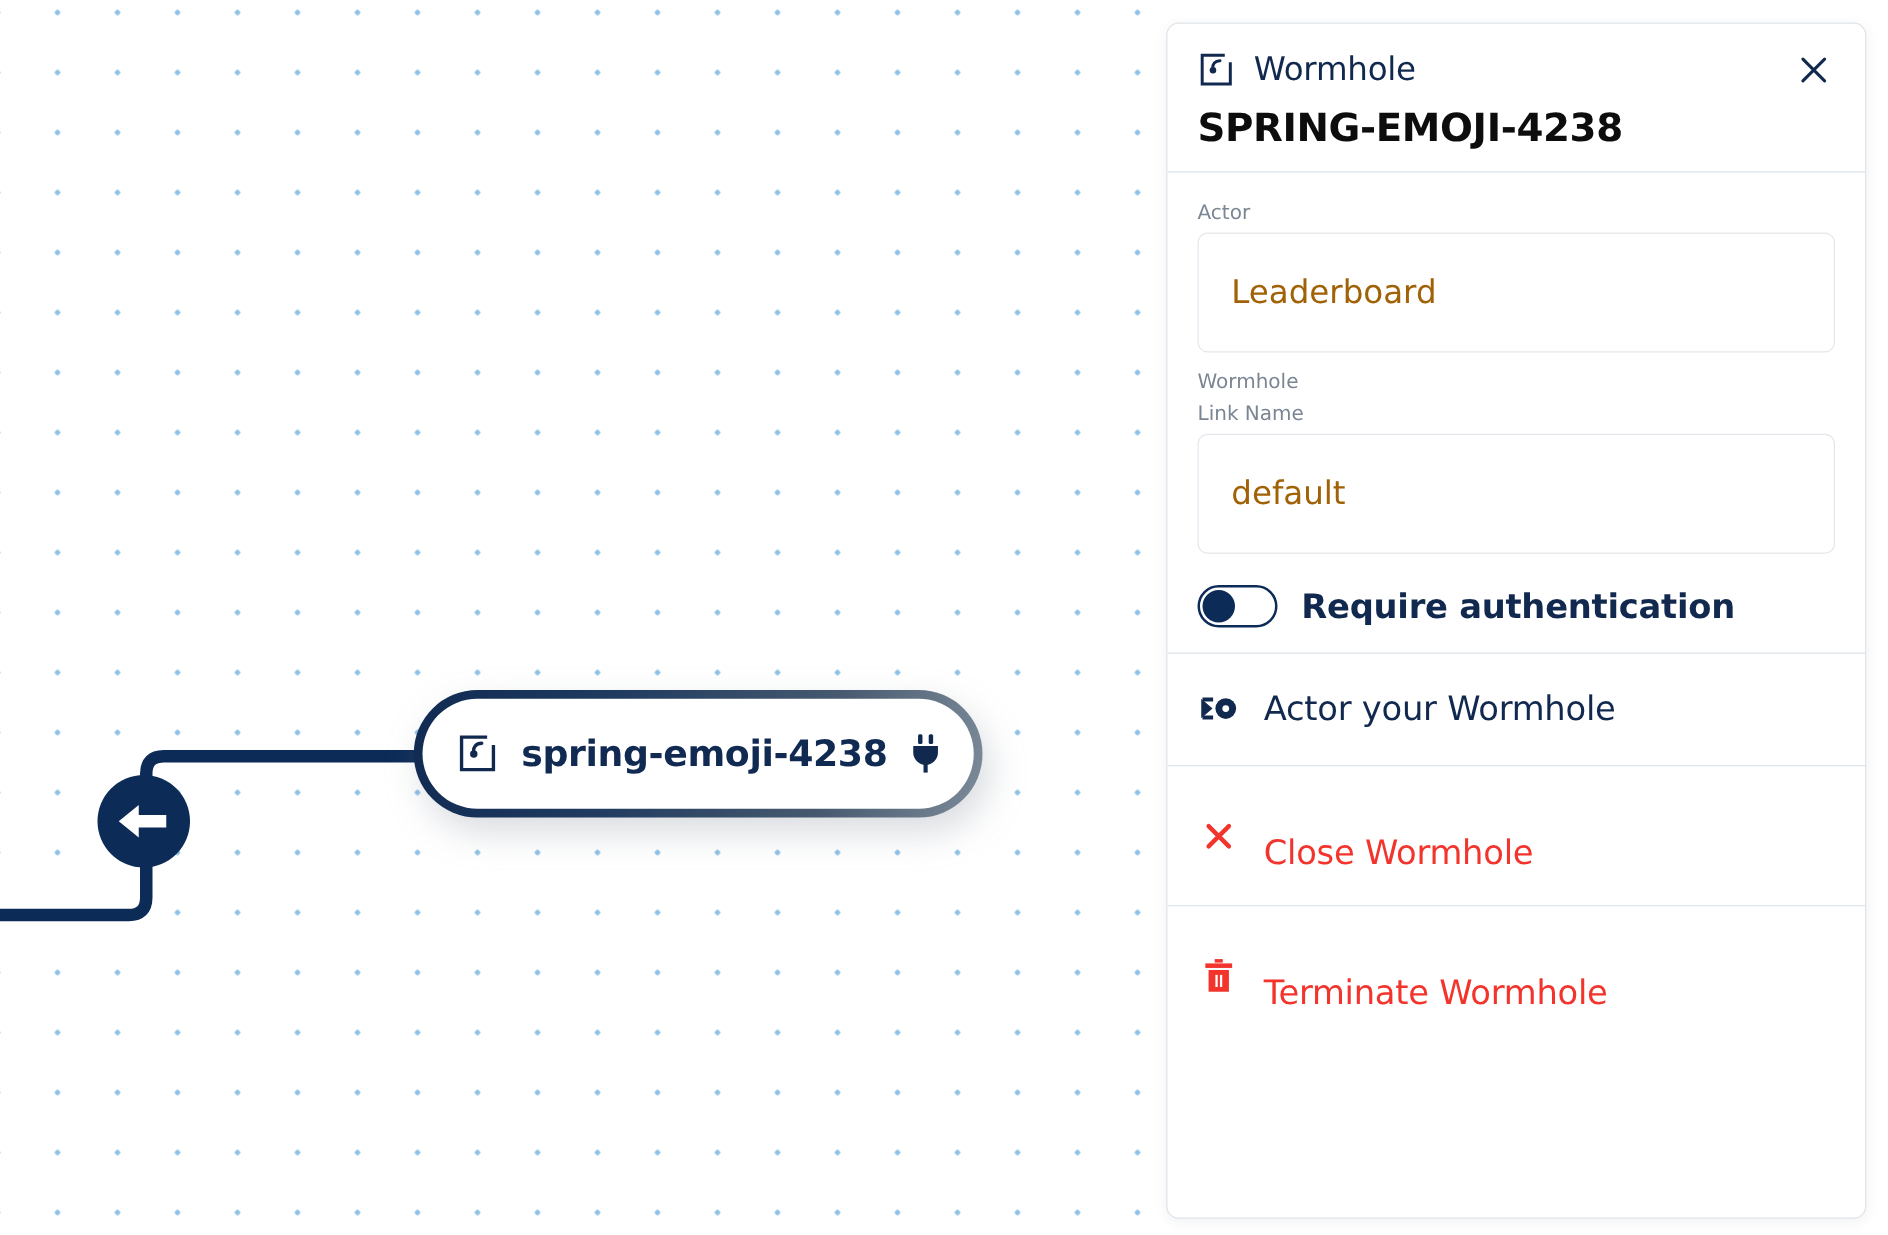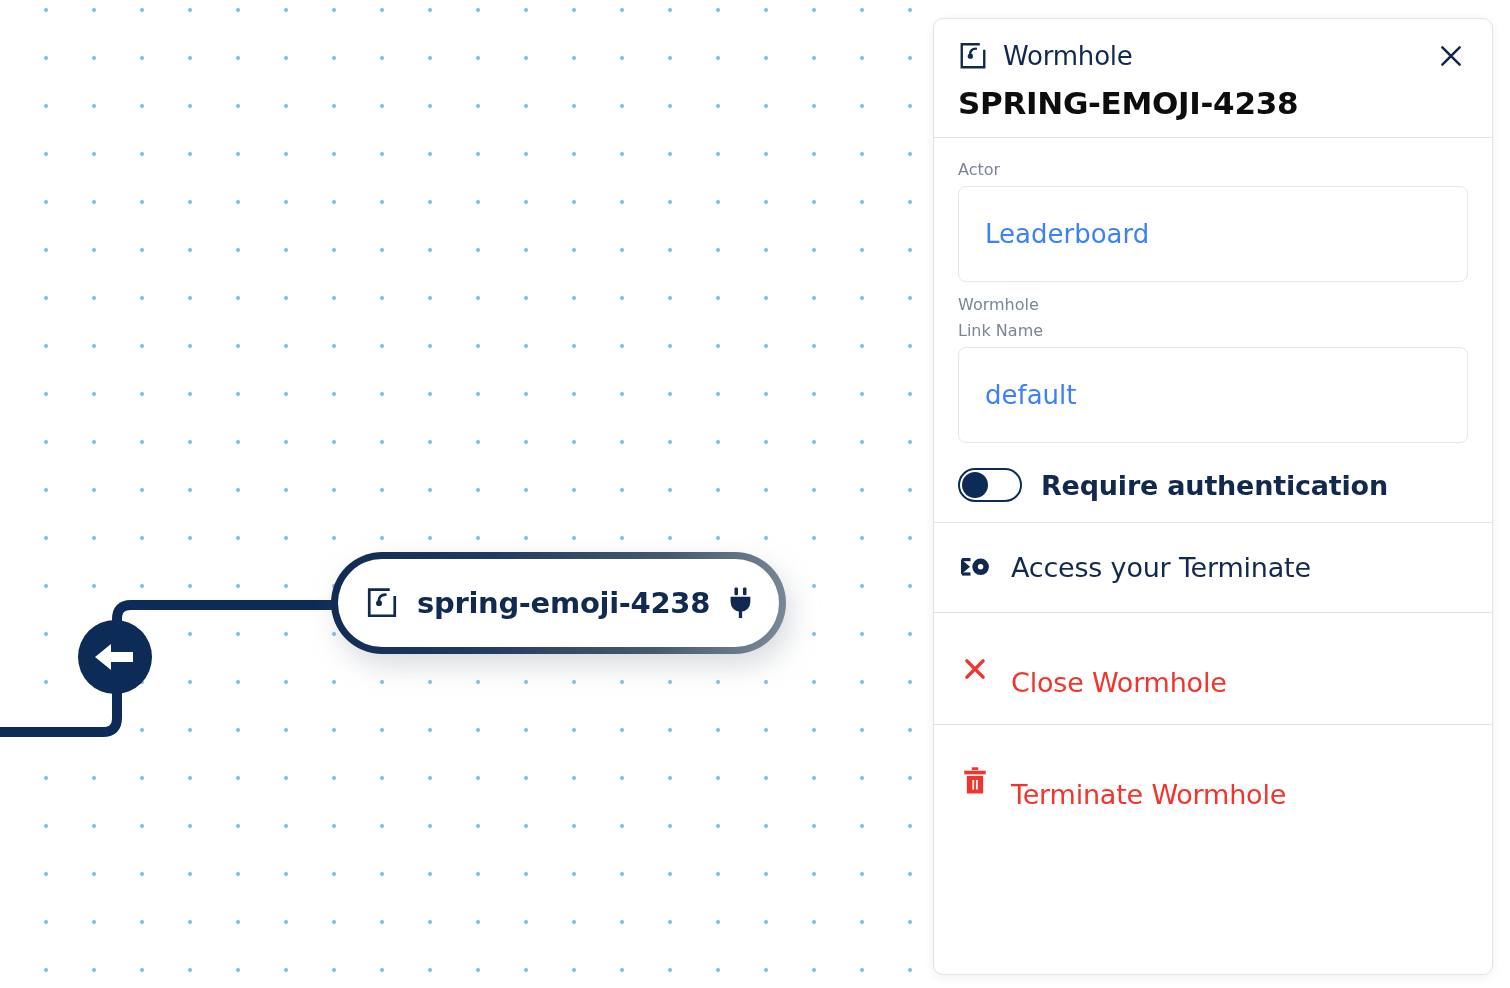--- a/index.html
+++ b/index.html
@@ -149,21 +149,21 @@
   }
   .field-box {
     width: 100%;
     height: 96px;
     border: 1px solid #e3e7ec;
     border-radius: 8px;
     display: flex;
     align-items: center;
     padding: 0 26px;
     font-size: 26px;
-    color: #3b82f6;
+    color: #a16207;
     background: #ffffff;
     margin-bottom: 13px;
     font-family: inherit;
   }
 
   .toggle-row {
     display: flex;
     align-items: center;
     gap: 19px;
     margin-top: 25px;
@@ -284,21 +284,21 @@
     <div class="action-row action-navy">
       <span class="icon-slot">
         <svg width="30" height="22" viewBox="0 0 30 22">
           <path d="M1 2 L10 9.8 L1 17.6 Z" fill="#12294f"></path>
           <rect x="2" y="1" width="8.5" height="3.2" fill="#12294f"></rect>
           <rect x="2" y="15.4" width="8.5" height="3.2" fill="#12294f"></rect>
           <circle cx="20.6" cy="9.8" r="8.3" fill="#12294f"></circle>
           <circle cx="20.6" cy="9.8" r="2.7" fill="#ffffff"></circle>
         </svg>
       </span>
-      <span class="action-label">Access your Terminate</span>
+      <span class="action-label">Actor your Wormhole</span>
     </div>
 
     <div class="action-row action-danger">
       <span class="icon-slot">
         <svg width="26" height="26" viewBox="0 0 24 24">
           <path d="M4.5 4.5 L19.5 19.5 M19.5 4.5 L4.5 19.5" stroke="#f2342c" stroke-width="3.2" stroke-linecap="round"></path>
         </svg>
       </span>
       <span class="action-label">Close Wormhole</span>
     </div>

